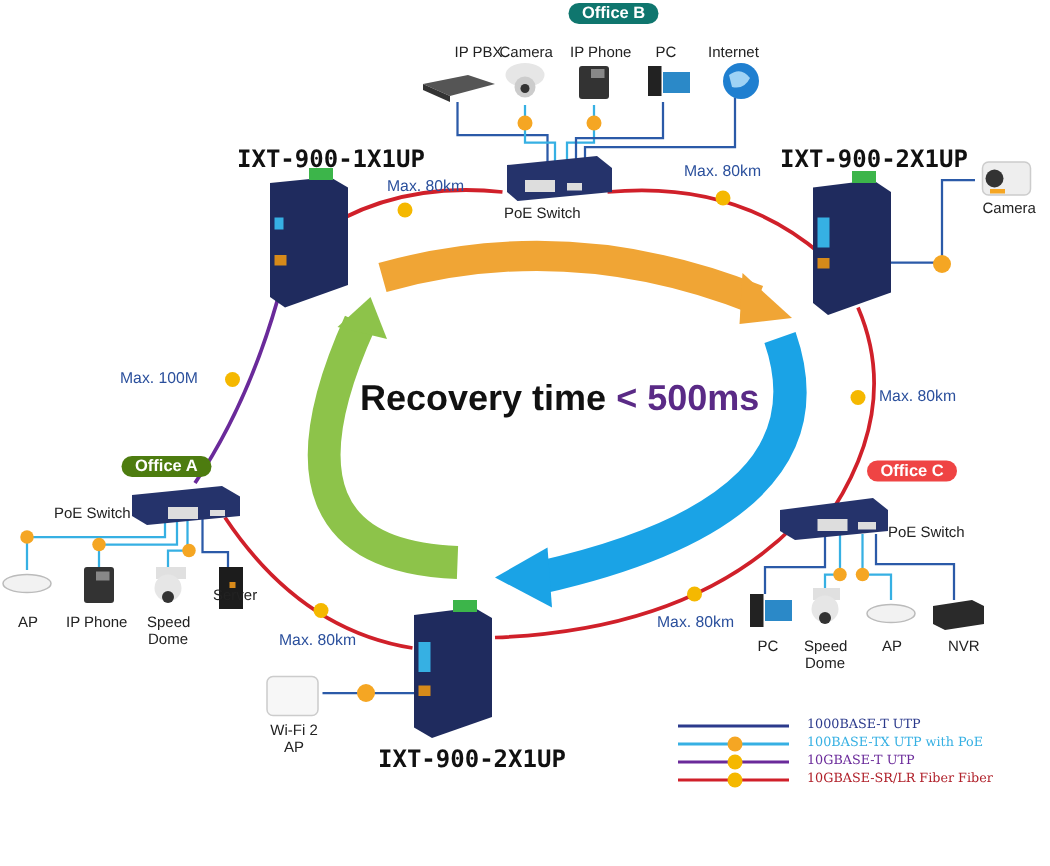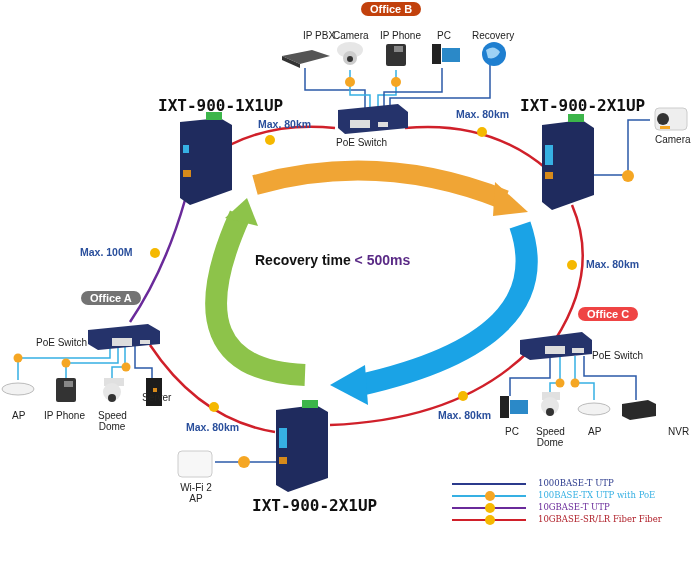--- a/index.html
+++ b/index.html
@@ -1,22 +1,22 @@
 <!DOCTYPE html>
 <html><head>
 <meta charset="utf-8">
 <style>
   html,body{margin:0;padding:0;background:#fff;}
   body{width:700px;height:577px;position:relative;overflow:hidden;font-family:"Liberation Sans",sans-serif;}
   svg.main{position:absolute;left:0;top:0;}
   .lbl{position:absolute;font-size:10px;color:#222;white-space:nowrap;text-align:center;line-height:11px;}
   .model{position:absolute;font-family:"DejaVu Sans Mono","Liberation Mono",monospace;font-weight:bold;font-size:16px;color:#111;white-space:nowrap;}
-  .dist{position:absolute;font-weight:bold;font-size:10.5px;color:#2a4f9c;white-space:nowrap;}
+  .dist{position:absolute;font-weight:normal;font-size:10.5px;color:#2a4f9c;white-space:nowrap;}
   .pill{position:absolute;color:#fff;font-weight:bold;font-size:11px;border-radius:10px;padding:1px 9px;white-space:nowrap;}
-  .recovery{position:absolute;left:240px;top:252px;font-weight:bold;font-size:14px;color:#111;white-space:nowrap;margin-left:15px;}
+  .recovery{position:absolute;left:240px;top:252px;font-weight:bold;font-size:24px;color:#111;white-space:nowrap;}
   .recovery span{color:#5a2a86;}
   .legend{position:absolute;left:452px;top:478px;}
   .legend .row{position:relative;height:11px;margin-bottom:1px;}
   .legend .line{position:absolute;left:0;top:5px;width:74px;height:2px;}
   .legend .dot{position:absolute;left:33px;top:1px;width:10px;height:10px;border-radius:50%;background:#f5a623;}
   .legend .txt{position:absolute;left:86px;top:0;font-family:"DejaVu Serif","Liberation Serif",serif;font-weight:normal;font-size:8.5px;white-space:nowrap;}
 </style>
 </head>
 <body>
 
@@ -172,42 +172,42 @@
   <g>
       <rect x="655" y="108" width="32" height="22" rx="4" fill="#eee" stroke="#ccc"></rect>
       <circle cx="663" cy="119" r="6" fill="#333"></circle>
       <rect x="660" y="126" width="10" height="3" fill="#f5a623"></rect>
     </g>
   <g>
       <rect x="178" y="451" width="34" height="26" rx="4" fill="#f7f7f7" stroke="#ccc"></rect>
     </g>
 </svg>
 
-<div class="pill" style="left:361px;top:2px;background:#c2410c;text-align:center;">Office B</div>
-<div class="pill" style="left:81px;top:291px;background:#737373;">Office A</div>
+<div class="pill" style="left:379px;top:2px;background:#0f766e;text-align:center;">Office B</div>
+<div class="pill" style="left:81px;top:304px;background:#4d7c0f;">Office A</div>
 <div class="pill" style="left:578px;top:307px;background:#ef4444;">Office C</div>
 
 <div class="lbl" style="left:288px;top:30px;margin-left:15px;">IP PBX</div>
 <div class="lbl" style="left:333px;top:30px;">Camera</div>
 <div class="lbl" style="left:380px;top:30px;">IP Phone</div>
 <div class="lbl" style="left:437px;top:30px;">PC</div>
-<div class="lbl" style="left:472px;top:30px;">Recovery</div>
+<div class="lbl" style="left:472px;top:30px;">Internet</div>
 <div class="lbl" style="left:336px;top:137px;">PoE Switch</div>
 
 <div class="lbl" style="left:36px;top:337px;">PoE Switch</div>
 <div class="lbl" style="left:12px;top:410px;">AP</div>
 <div class="lbl" style="left:44px;top:410px;">IP Phone</div>
 <div class="lbl" style="left:98px;top:410px;width:28px;white-space:normal;">Speed Dome</div>
 <div class="lbl" style="left:142px;top:392px;">Server</div>
 
 <div class="lbl" style="left:592px;top:350px;">PoE Switch</div>
 <div class="lbl" style="left:505px;top:426px;">PC</div>
 <div class="lbl" style="left:536px;top:426px;width:28px;white-space:normal;">Speed Dome</div>
 <div class="lbl" style="left:588px;top:426px;">AP</div>
-<div class="lbl" style="left:632px;top:426px;margin-left:36px;">NVR</div>
+<div class="lbl" style="left:632px;top:426px;">NVR</div>
 
 <div class="lbl" style="left:655px;top:134px;">Camera</div>
 <div class="lbl" style="left:176px;top:482px;width:40px;white-space:normal;">Wi-Fi 2 AP</div>
 
 <div class="model" style="left:158px;top:96px;">IXT-900-1X1UP</div>
 <div class="model" style="left:520px;top:96px;">IXT-900-2X1UP</div>
 <div class="model" style="left:252px;top:496px;">IXT-900-2X1UP</div>
 
 <div class="dist" style="left:258px;top:118px;">Max. 80km</div>
 <div class="dist" style="left:456px;top:108px;">Max. 80km</div>

